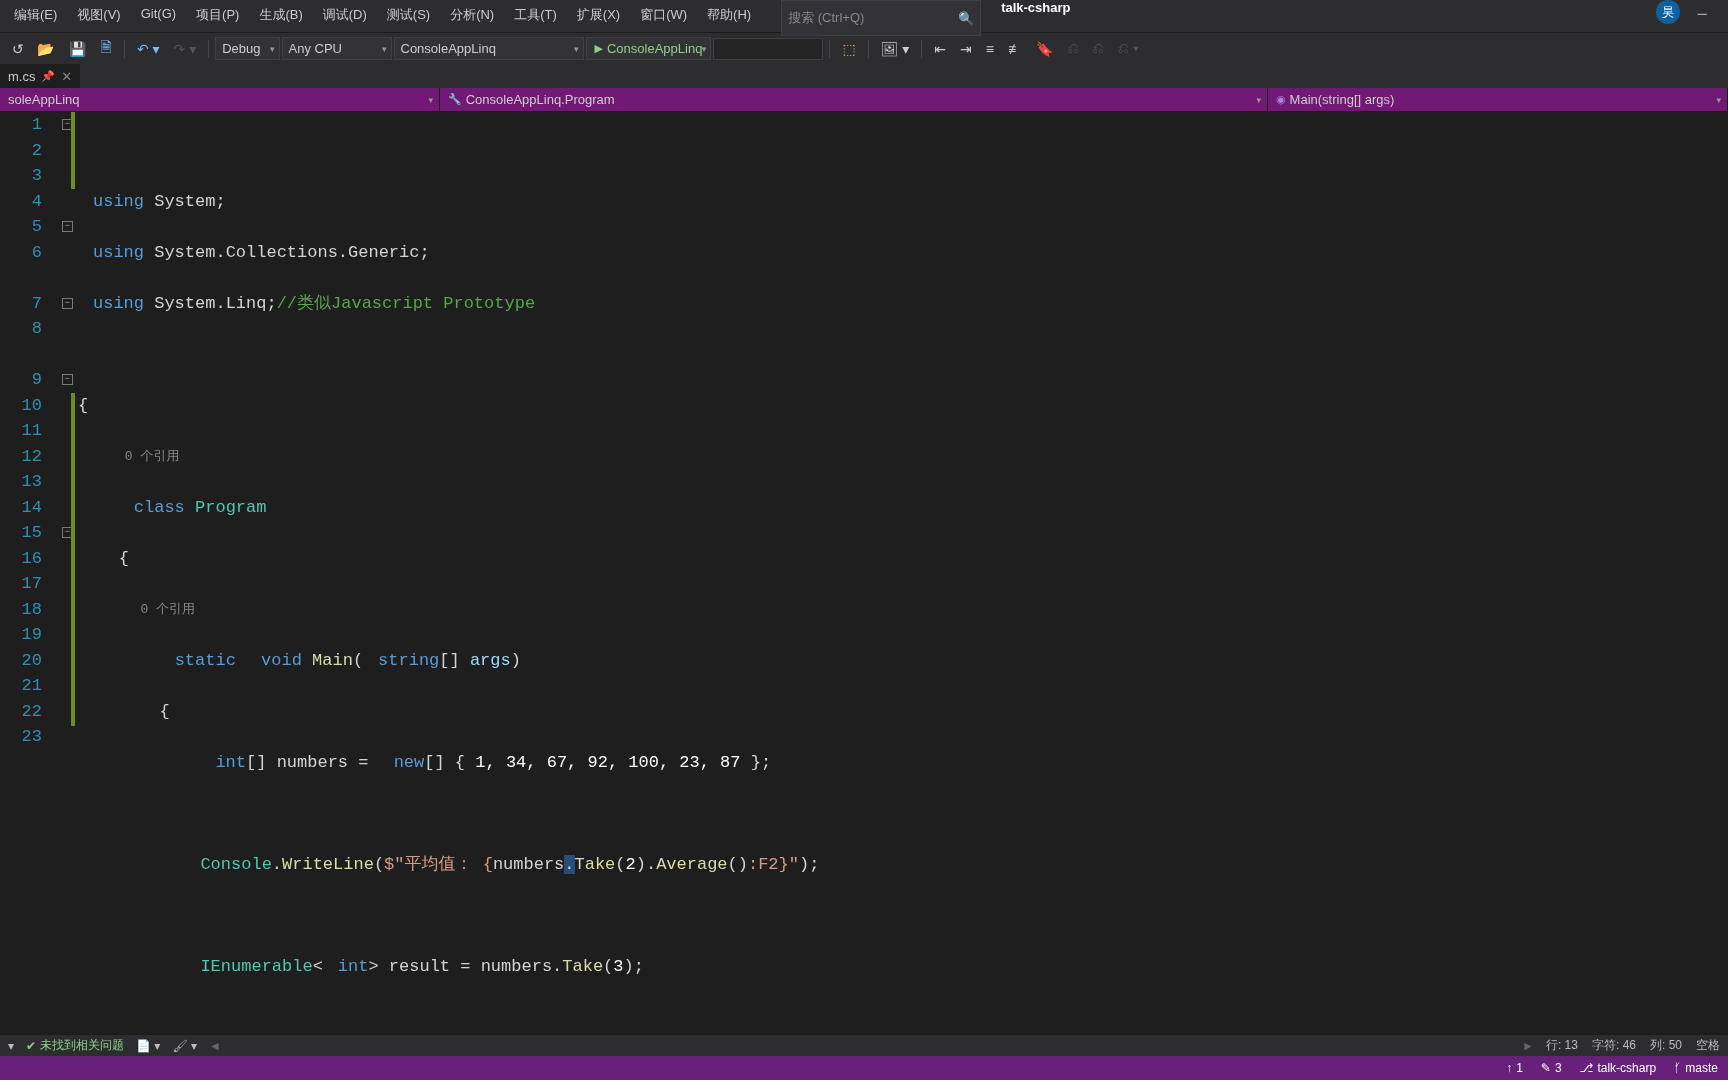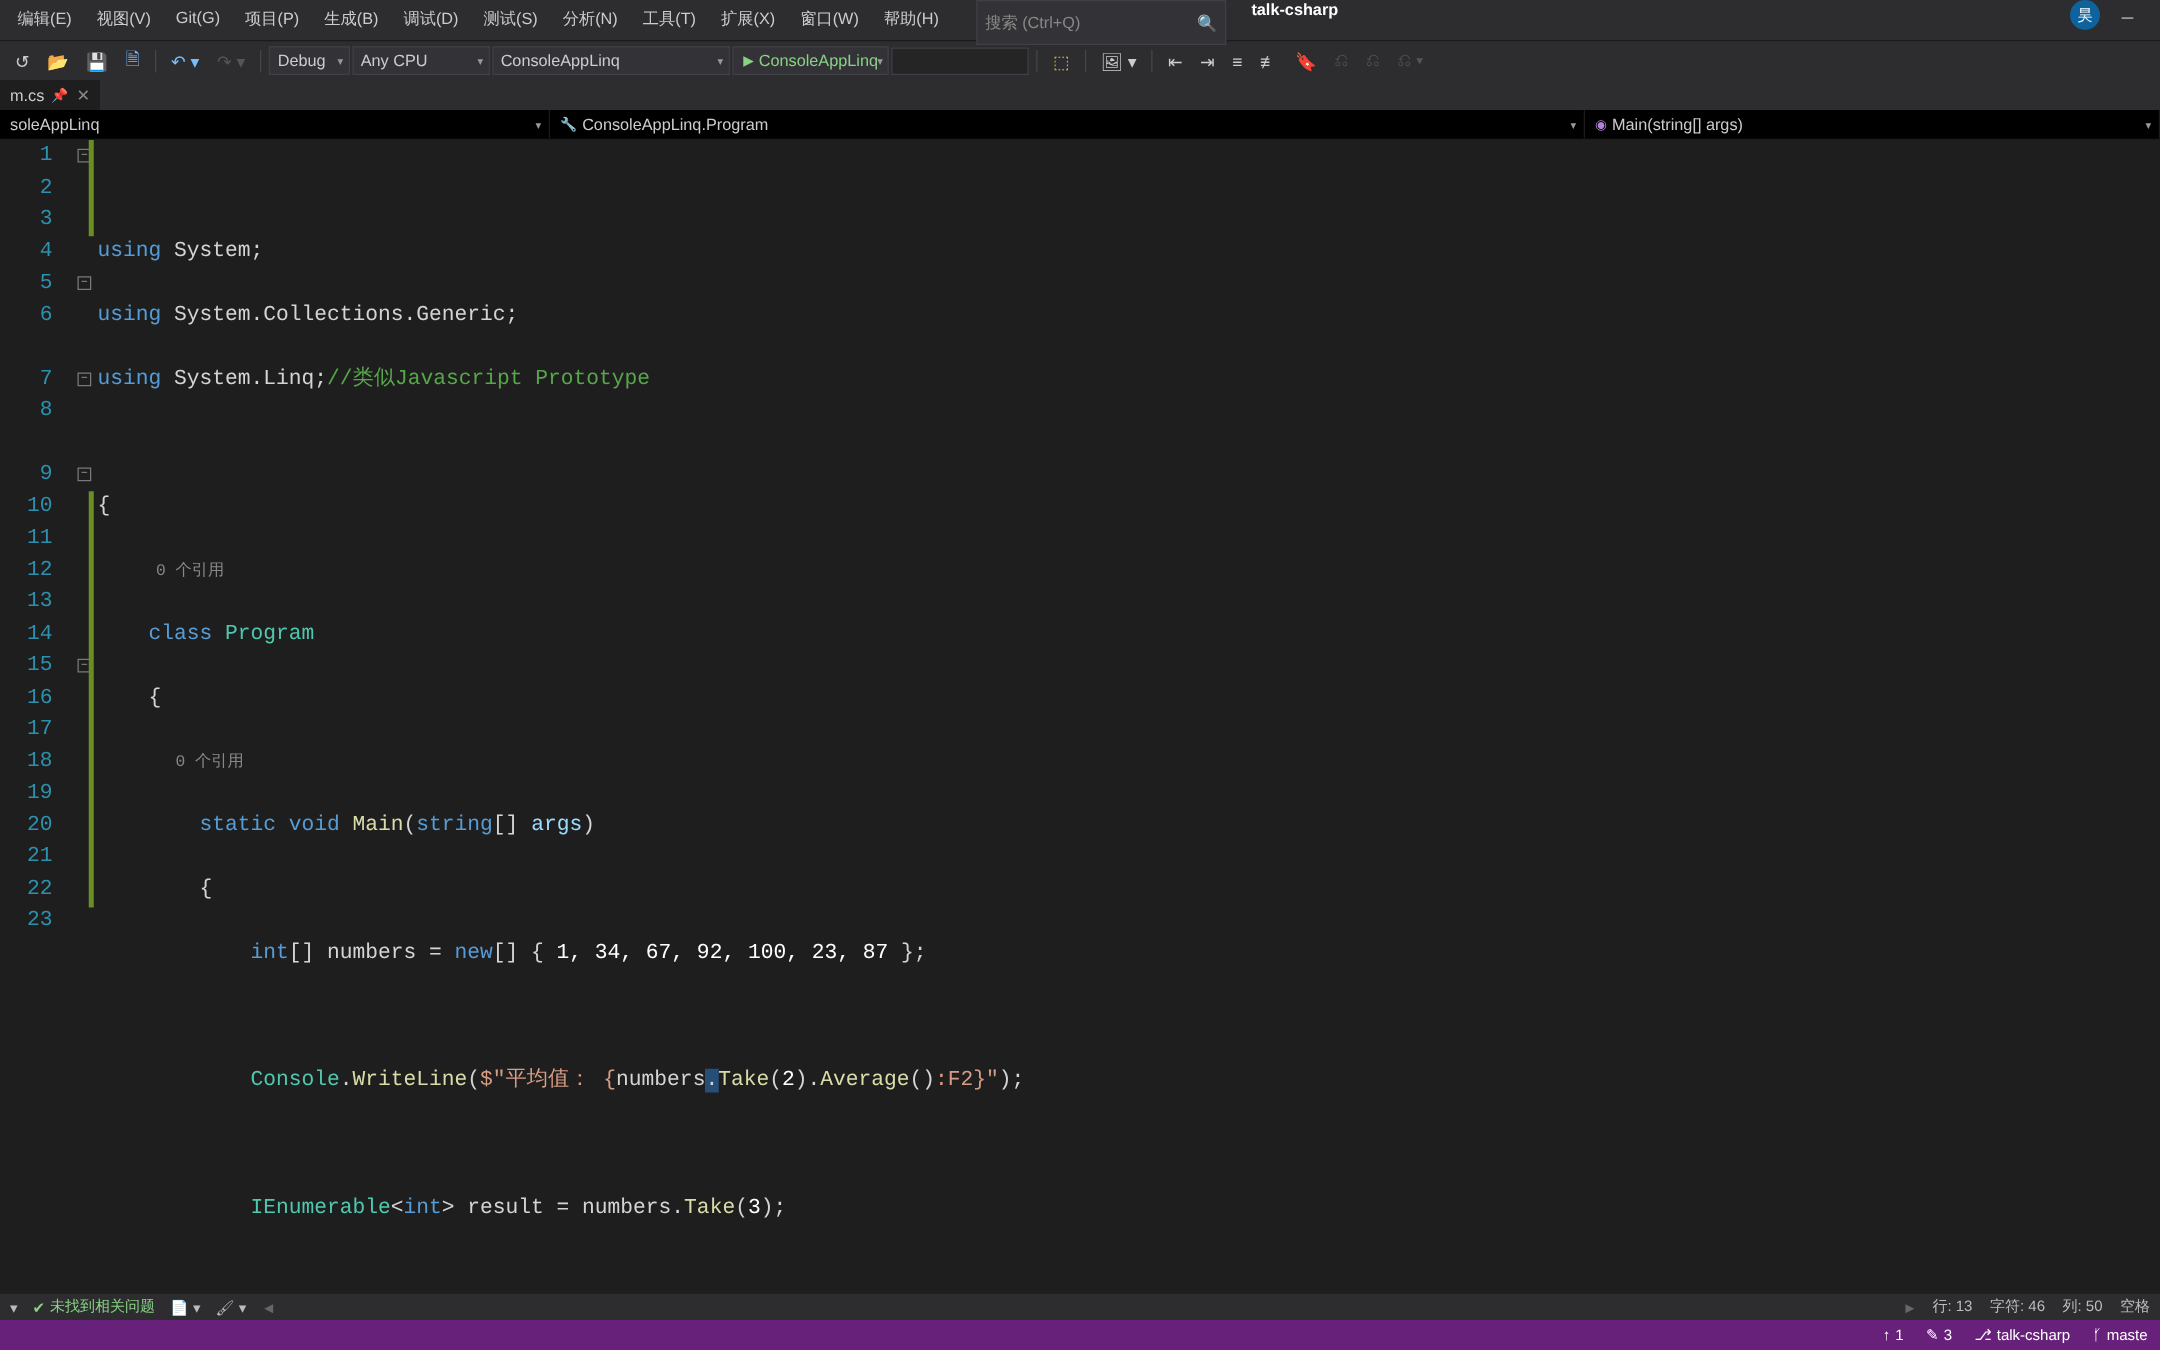--- a/index.html
+++ b/index.html
@@ -96,21 +96,21 @@
   border-top: 1px solid #1e1e1e;
   padding: 1px 8px;
   display: flex; align-items: center; gap: 6px;
   color: #ccc;
 }
 .filetab .pin { color: #888; font-size: 11px; }
 .filetab .close { color: #888; font-size: 13px; }
 
 .navbar {
   height: 24px;
-  background: #000000;
+  background: #701a75;
   display: flex;
   border-bottom: 1px solid #1b1b1c;
 }
 .navdrop {
   flex: 1;
   border-right: 1px solid #1b1b1c;
   padding: 3px 8px;
   color: #ccc;
   display: flex; align-items: center;
   position: relative;
@@ -165,21 +165,21 @@
 .line { height: 25.5px; }
 .changestripe {
   position: absolute;
   left: -7px;
   width: 4px;
   background: #6b8e23;
 }
 .changestripe.s1 { top: 0; height: 77px; }
 .changestripe.s2 { top: 281px; height: 333px; }
 .hl { background: #264f78; }
-.k-blue { color: #569cd6; }
+.k-blue { color: #569cd6; margin-left: 15px; }
 .k-str { color: #d69d85; }
 .k-com { color: #57a64a; }
 .k-num { color: #ffffff; }
 .k-fn { color: #dcdcaa; }
 .k-var { color: #9cdcfe; }
 .k-type { color: #4ec9b0; }
 .k-def { color: #d4d4d4; }
 
 .bottombar {
   height: 22px;

